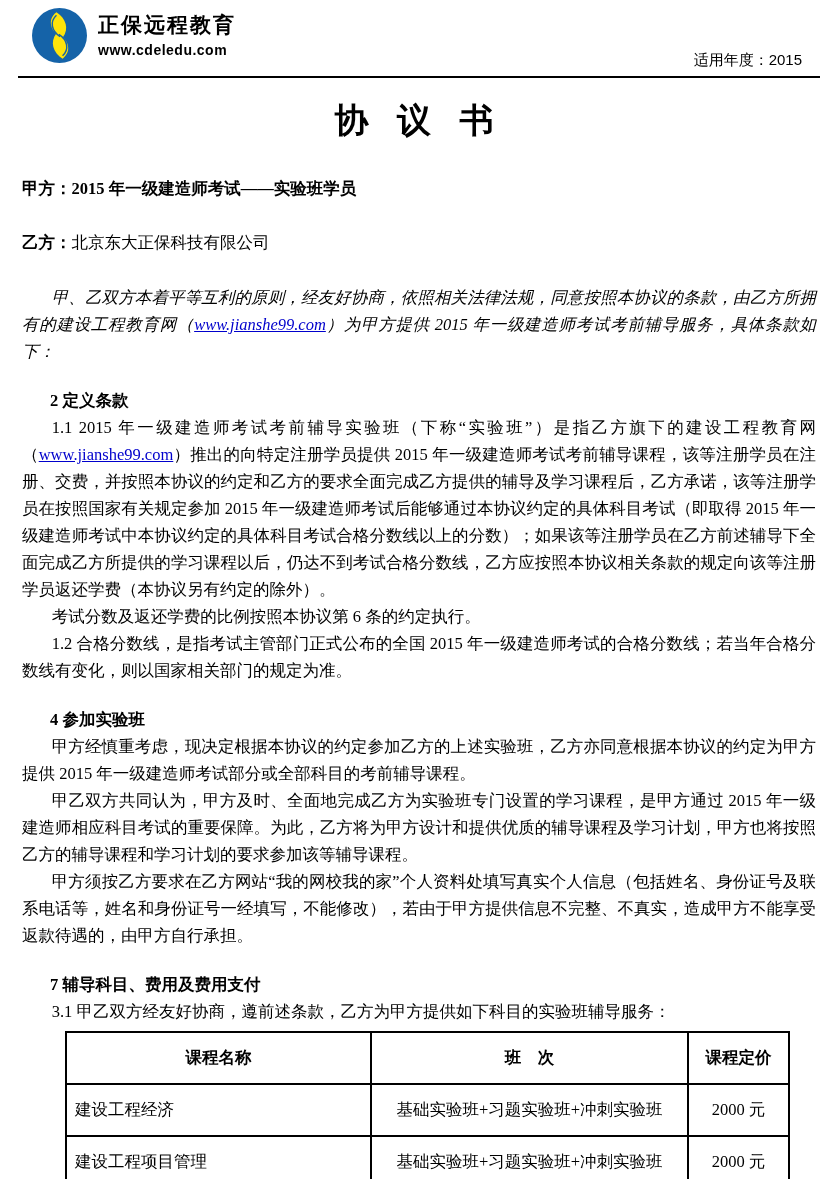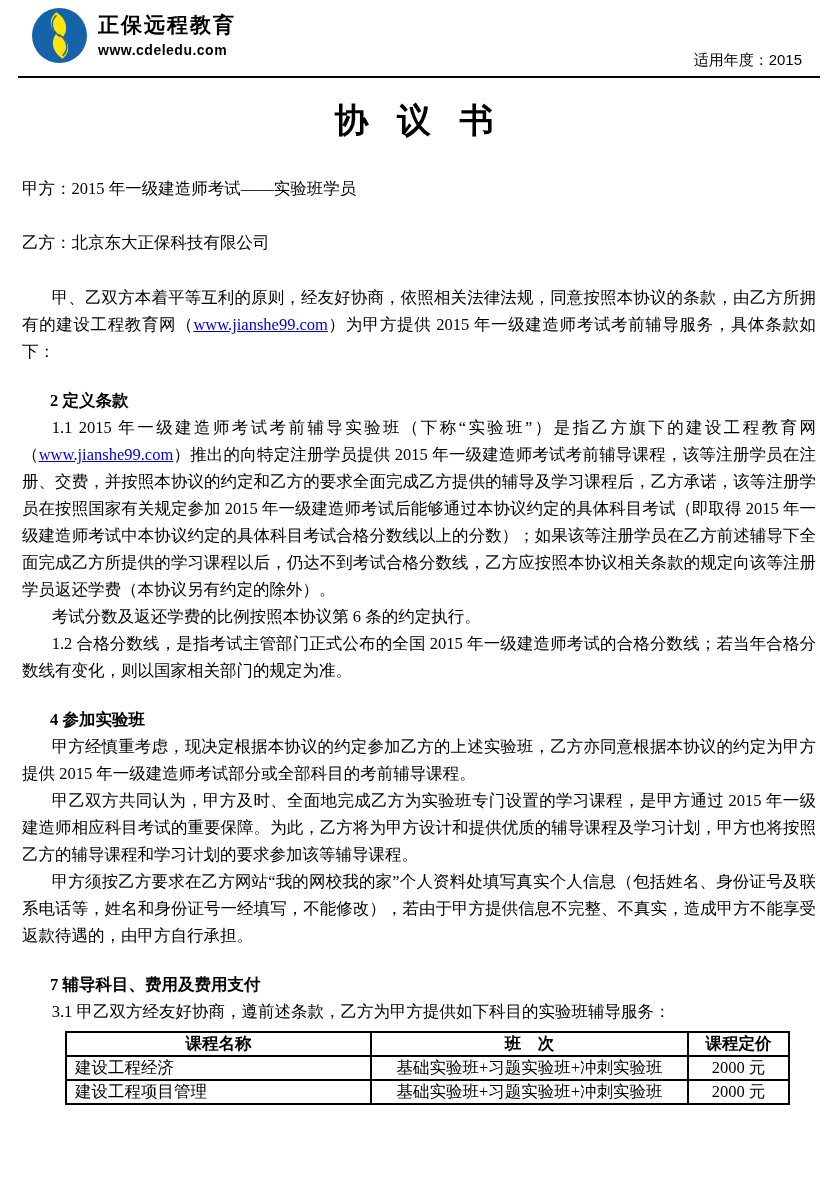--- a/index.html
+++ b/index.html
@@ -22,41 +22,41 @@
   .website{font-size:14px;font-weight:bold;line-height:20px;letter-spacing:.5px;}
   .yearlabel{position:absolute;right:14px;bottom:0;font-size:15px;font-family:"Liberation Sans","DejaVu Sans",sans-serif;}
   .rule{height:0;border-top:2.5px solid #000;margin:6px -4px 0 -4px;}
   
   h1.doc-title{
     text-align:center;font-size:34px;font-weight:bold;
     letter-spacing:10px;margin:20px 0 32px 0;
   }
   
   .party{font-size:16.5px;margin:0 0 28px 0;line-height:26px;}
-  .b{font-weight:normal;}
+  .b{font-weight:bold;}
   
   .para{
     font-size:16.5px;line-height:27px;margin:0;
     text-align:justify;text-indent:1.8em;
   }
-  .gap-after{margin-bottom:20px;}
+  .gap-after{margin-bottom:20px;font-style:italic;}
   h2.sec{
     font-size:16.5px;font-weight:bold;line-height:27px;
     margin:22px 0 0 1.7em;
   }
   a.doclink{color:#0000cc;text-decoration:underline;cursor:pointer;}
   
   table.course{
     border-collapse:collapse;table-layout:fixed;
     margin:6px 0 0 43px;width:723px;
     font-size:16.5px;
   }
   table.course th,table.course td{
     border:2px solid #000;
-    padding:0 8px;
+    padding:14px 8px;
     height:24px;
     box-sizing:border-box;
   }
   table.course th{font-weight:bold;text-align:center;}
   td.c-name{text-align:left;}
   td.c-class,td.c-price{text-align:center;}
 </style>
 </head>
 <body>
 

